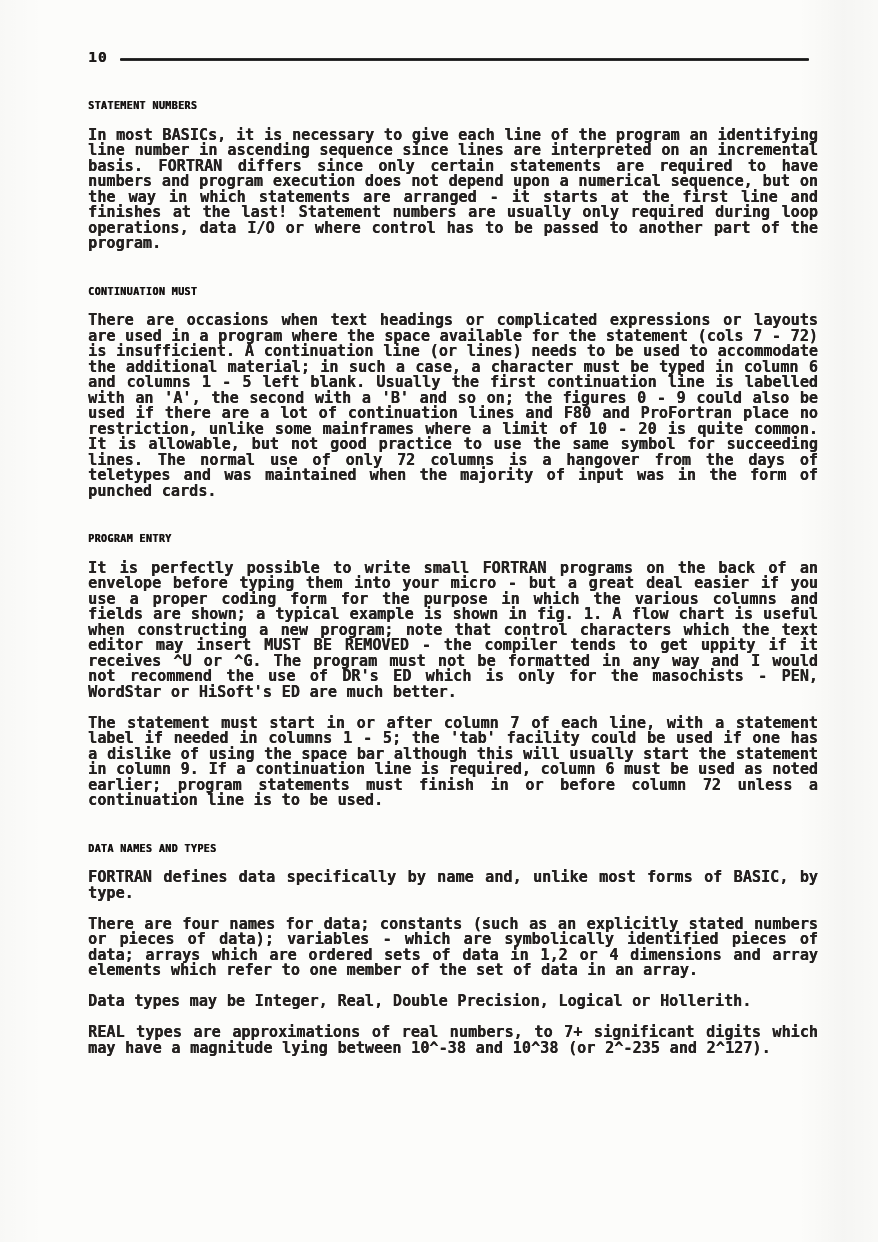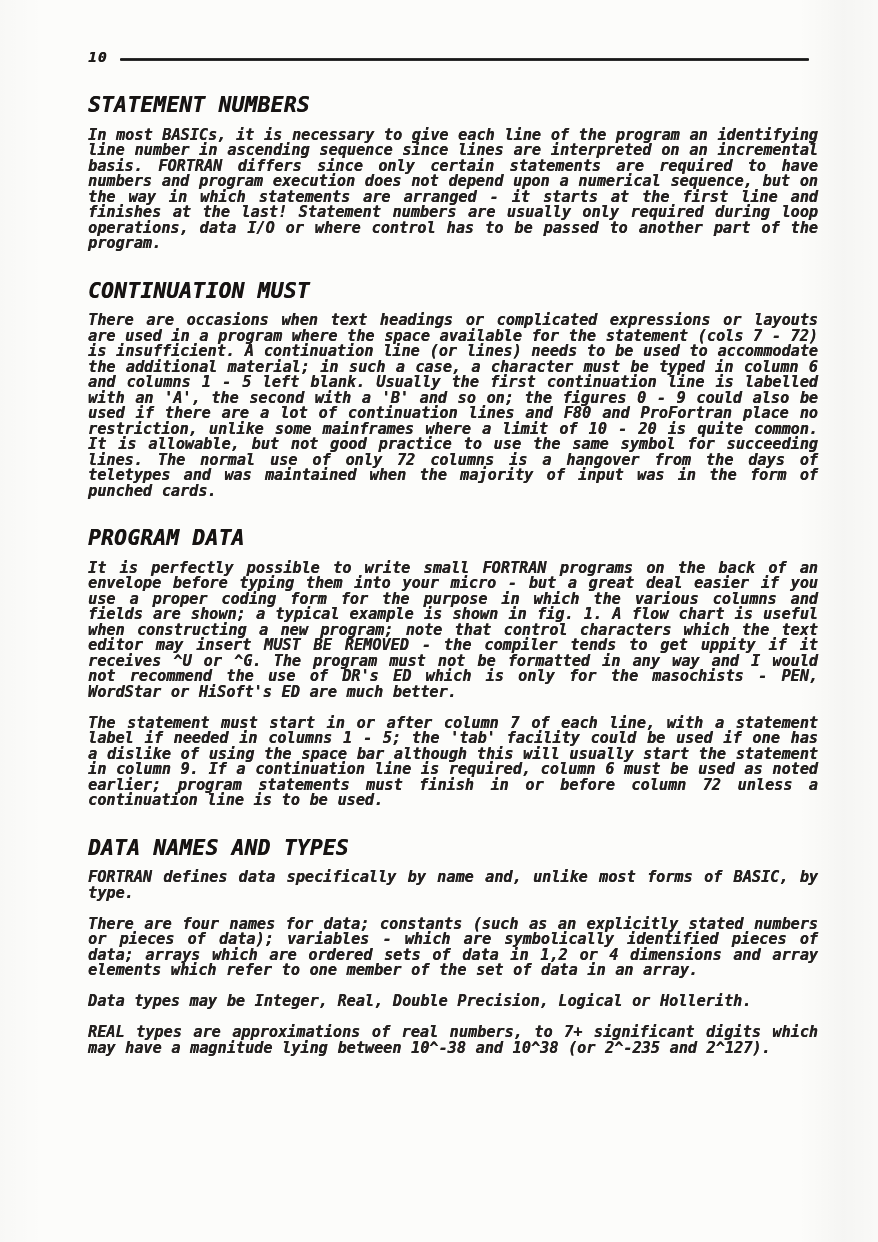--- a/index.html
+++ b/index.html
@@ -17,21 +17,20 @@
     background-color: #fcfcfa;
     background-image: linear-gradient(90deg,
       rgba(0,0,0,0.015) 0%, rgba(0,0,0,0) 5%,
       rgba(0,0,0,0) 91%, rgba(0,0,0,0.028) 96%, rgba(0,0,0,0.012) 100%);
     font-family: "DejaVu Sans Mono", "Liberation Mono", monospace;
     font-weight: 700;
     font-size: 15.2px;
     line-height: 15.5px;
     color: #242120;
     overflow: hidden;
-    font-style: italic;
   }
   .page-header {
     display: flex;
     align-items: center;
     height: 16px;
   }
   .page-number {
     font-size: 14.5px;
     letter-spacing: 1px;
     color: #1d1a19;
@@ -40,21 +39,21 @@
   .header-rule {
     width: 689px;
     height: 3px;
     margin-left: 13px;
     margin-top: 2px;
     background: linear-gradient(180deg, #3a3a3a, #151515 55%, #3f3f3f);
     border-radius: 1px;
   }
   section { margin: 0; }
   .heading {
-    font-size: 21px;
+    font-size: 10px;
     font-weight: 700;
     margin: 32px 0 14px 0;
     letter-spacing: 0.4px;
     color: #171413;
     text-shadow: 0.5px 0 0 currentColor;
   }
   .para {
     margin: 0 0 15.5px 0;
     text-align: justify;
     text-shadow: 0.25px 0 0 currentColor;
@@ -76,21 +75,21 @@
     <h2 class="heading">STATEMENT NUMBERS</h2>
     <p class="para">In most BASICs, it is necessary to give each line of the program an identifying line number in ascending sequence since lines are interpreted on an incremental basis.  FORTRAN differs since only certain statements are required to have numbers and program execution does not depend upon a numerical sequence, but on the way in which statements are arranged - it starts at the first line and finishes at the last!  Statement numbers are usually only required during loop operations, data I/O or where control has to be passed to another part of the program.</p>
   </section>
 
   <section>
     <h2 class="heading">CONTINUATION MUST</h2>
     <p class="para">There are occasions when text headings or complicated expressions or layouts are used in a program where the space available for the statement (cols 7 - 72) is insufficient.  A continuation line (or lines) needs to be used to accommodate the additional material; in such a case, a character must be typed in column 6 and columns 1 - 5 left blank.  Usually the first continuation line is labelled with an 'A', the second with a 'B' and so on; the figures 0 - 9 could also be used if there are a lot of continuation lines and F80 and ProFortran place no restriction, unlike some mainframes where a limit of 10 - 20 is quite common.  It is allowable, but not good practice to use the same symbol for succeeding lines.  The normal use of only 72 columns is a hangover from the days of teletypes and was maintained when the majority of input was in the form of punched cards.</p>
   </section>
 
   <section>
-    <h2 class="heading">PROGRAM DATA</h2>
+    <h2 class="heading">PROGRAM ENTRY</h2>
     <p class="para">It is perfectly possible to write small FORTRAN programs on the back of an envelope before typing them into your micro - but a great deal easier if you use a proper coding form for the purpose in which the various columns and fields are shown; a typical example is shown in fig. 1.  A flow chart is useful when constructing a new program; note that control characters which the text editor may insert MUST BE REMOVED - the compiler tends to get uppity if it receives ^U or ^G.  The program must not be formatted in any way and I would not recommend the use of DR's ED which is only for the masochists - PEN, WordStar or HiSoft's ED are much better.</p>
     <p class="para">The statement must start in or after column 7 of each line, with a statement label if needed in columns 1 - 5; the 'tab' facility could be used if one has a dislike of using the space bar although this will usually start the statement in column 9.  If a continuation line is required, column 6 must be used as noted earlier;  program statements must finish in or before column 72 unless a continuation line is to be used.</p>
   </section>
 
   <section>
     <h2 class="heading">DATA NAMES AND TYPES</h2>
     <p class="para">FORTRAN defines data specifically by name and, unlike most forms of BASIC, by type.</p>
     <p class="para">There are four names for data; constants (such as an explicitly stated numbers or pieces of data); variables - which are symbolically identified pieces of data; arrays which are ordered sets of data in 1,2 or 4 dimensions and array elements which refer to one member of the set of data in an array.</p>
     <p class="para">Data types may be Integer, Real, Double Precision, Logical or Hollerith.</p>
     <p class="para">REAL types are approximations of real numbers, to 7+ significant digits which may have a magnitude lying between 10^-38 and 10^38 (or 2^-235 and 2^127).</p>

